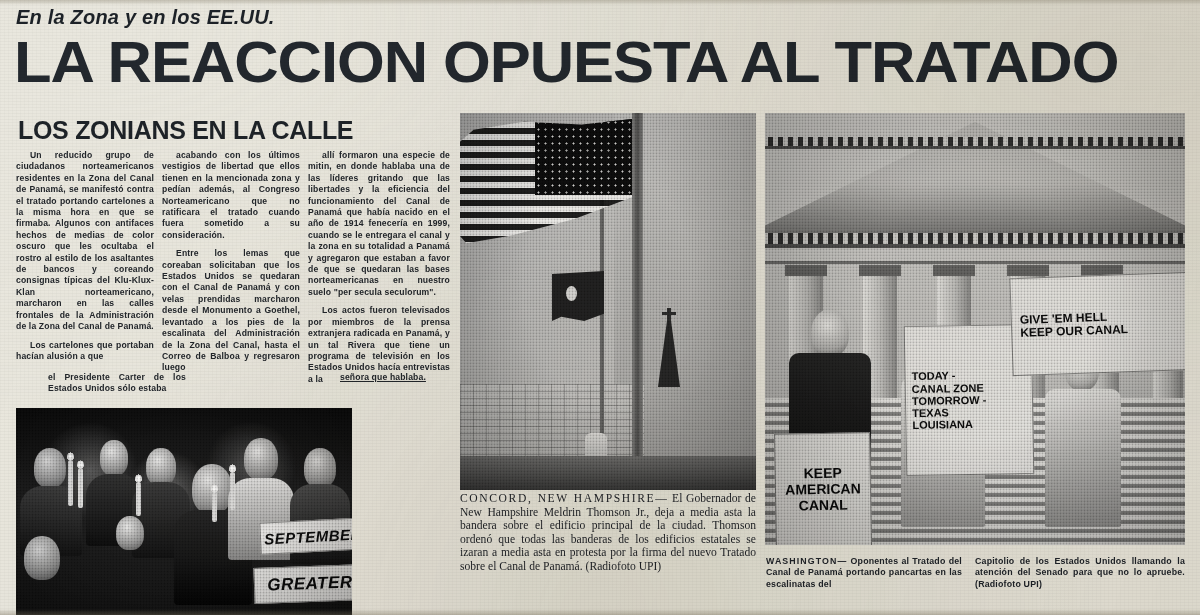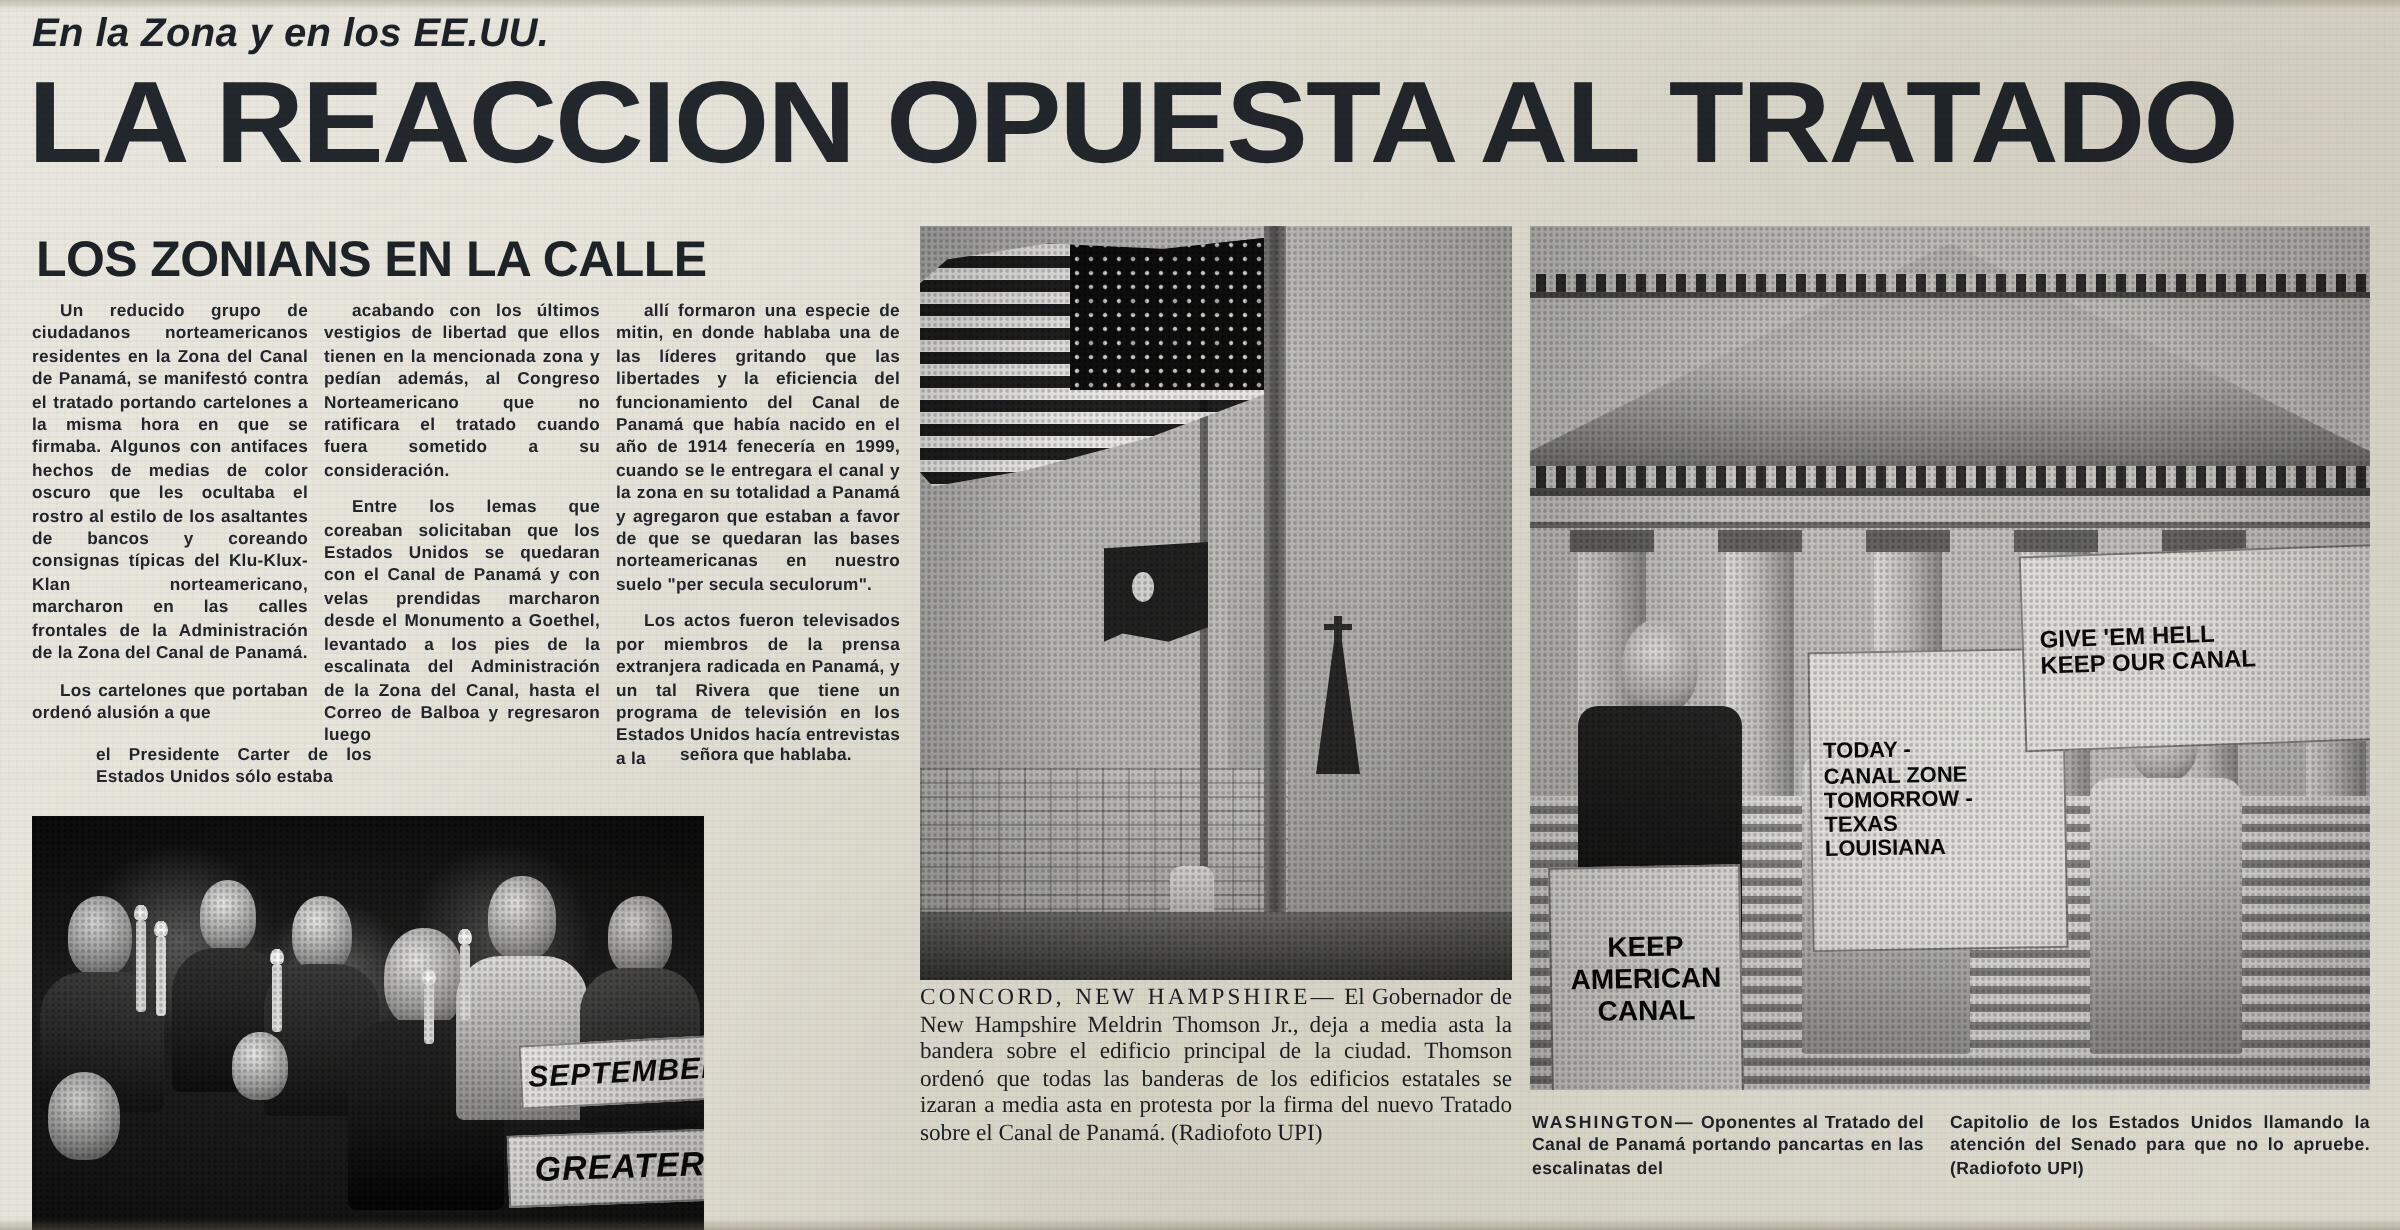--- a/index.html
+++ b/index.html
@@ -63,21 +63,21 @@
   #col2{left:162px;}
   #col3{left:308px;width:142px;}
 
   .col-tail{
     position:absolute;top:372px;width:138px;
     font-size:8.6px;line-height:11.4px;font-weight:700;color:#22262b;
     text-align:justify;letter-spacing:.15px;margin-left:32px;
   }
   #tail1{left:16px;}
   #tail2{left:162px;}
-  #tail3{left:308px;width:142px;}
+  #tail3{left:308px;width:142px;text-decoration:underline;}
 
   
   .photo{
     position:absolute;overflow:hidden;
     background:#b9b8b2;
     filter:grayscale(1) contrast(1.12);
   }
   .photo .halftone{
     position:absolute;inset:0;z-index:9;pointer-events:none;opacity:.35;
     background-image:radial-gradient(rgba(0,0,0,.55) 0.6px, rgba(0,0,0,0) 1.2px);
@@ -195,21 +195,21 @@
 
   <div class="edge-top"></div>
   <div class="edge-bottom"></div>
 
   <div class="kicker">En la Zona y en los EE.UU.</div>
   <div class="headline">LA REACCION OPUESTA AL TRATADO</div>
   <div class="subhead">LOS ZONIANS EN LA CALLE</div>
 
   <div class="col" id="col1">
     <p>Un reducido grupo de ciudadanos norteamericanos residentes en la Zona del Canal de Panamá, se manifestó contra el tratado portando cartelones a la misma hora en que se firmaba. Algunos con antifaces hechos de medias de color oscuro que les ocultaba el rostro al estilo de los asaltantes de bancos y coreando consignas típicas del Klu-Klux-Klan norteamericano, marcharon en las calles frontales de la Administración de la Zona del Canal de Panamá.</p>
-    <p>Los cartelones que portaban ordenó alusión a que</p>
+    <p>Los cartelones que portaban hacían alusión a que</p>
   </div>
   <div class="col" id="col2">
     <p>acabando con los últimos vestigios de libertad que ellos tienen en la mencionada zona y pedían además, al Congreso Norteamericano que no ratificara el tratado cuando fuera sometido a su consideración.</p>
     <p>Entre los lemas que coreaban solicitaban que los Estados Unidos se quedaran con el Canal de Panamá y con velas prendidas marcharon desde el Monumento a Goethel, levantado a los pies de la escalinata del Administración de la Zona del Canal, hasta el Correo de Balboa y regresaron luego</p>
   </div>
   <div class="col" id="col3">
     <p>allí formaron una especie de mitin, en donde hablaba una de las líderes gritando que las libertades y la eficiencia del funcionamiento del Canal de Panamá que había nacido en el año de 1914 fenecería en 1999, cuando se le entregara el canal y la zona en su totalidad a Panamá y agregaron que estaban a favor de que se quedaran las bases norteamericanas en nuestro suelo "per secula seculorum".</p>
     <p>Los actos fueron televisados por miembros de la prensa extranjera radicada en Panamá, y un tal Rivera que tiene un programa de televisión en los Estados Unidos hacía entrevistas a la</p>
   </div>
 

